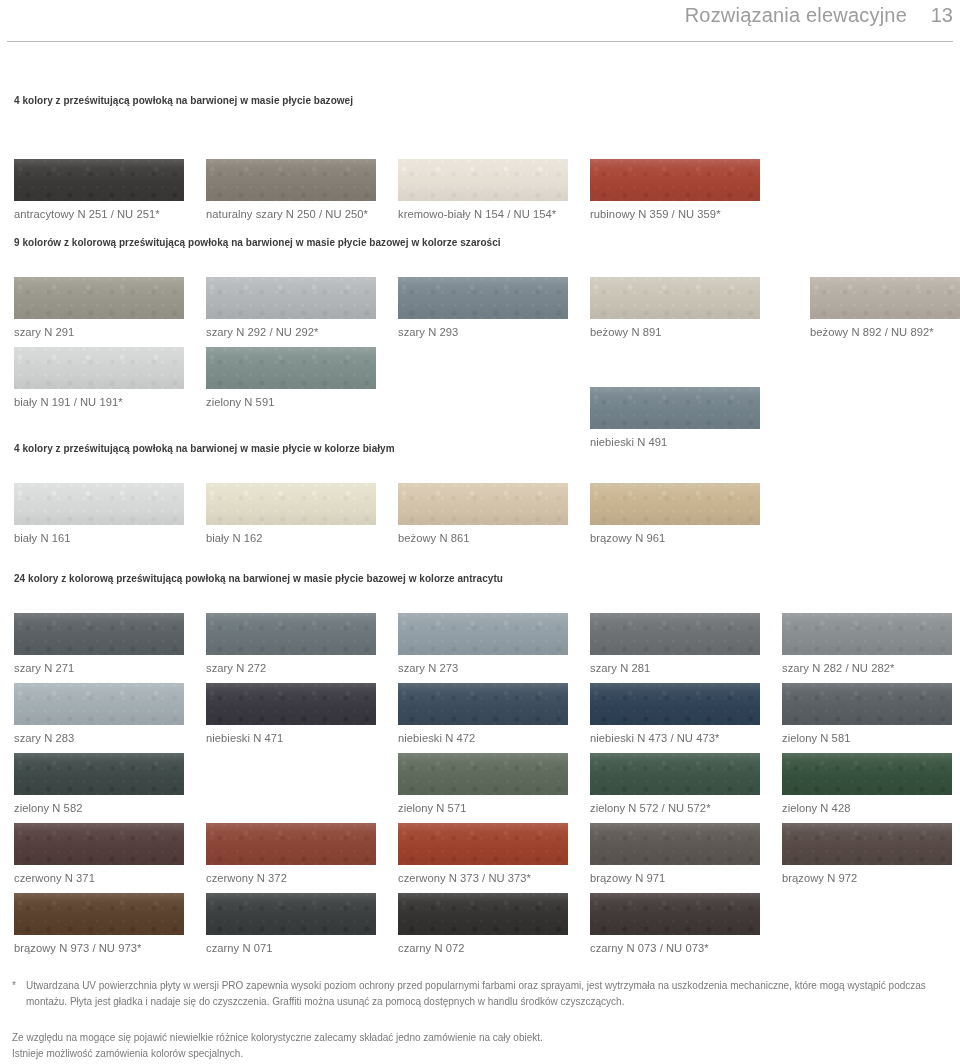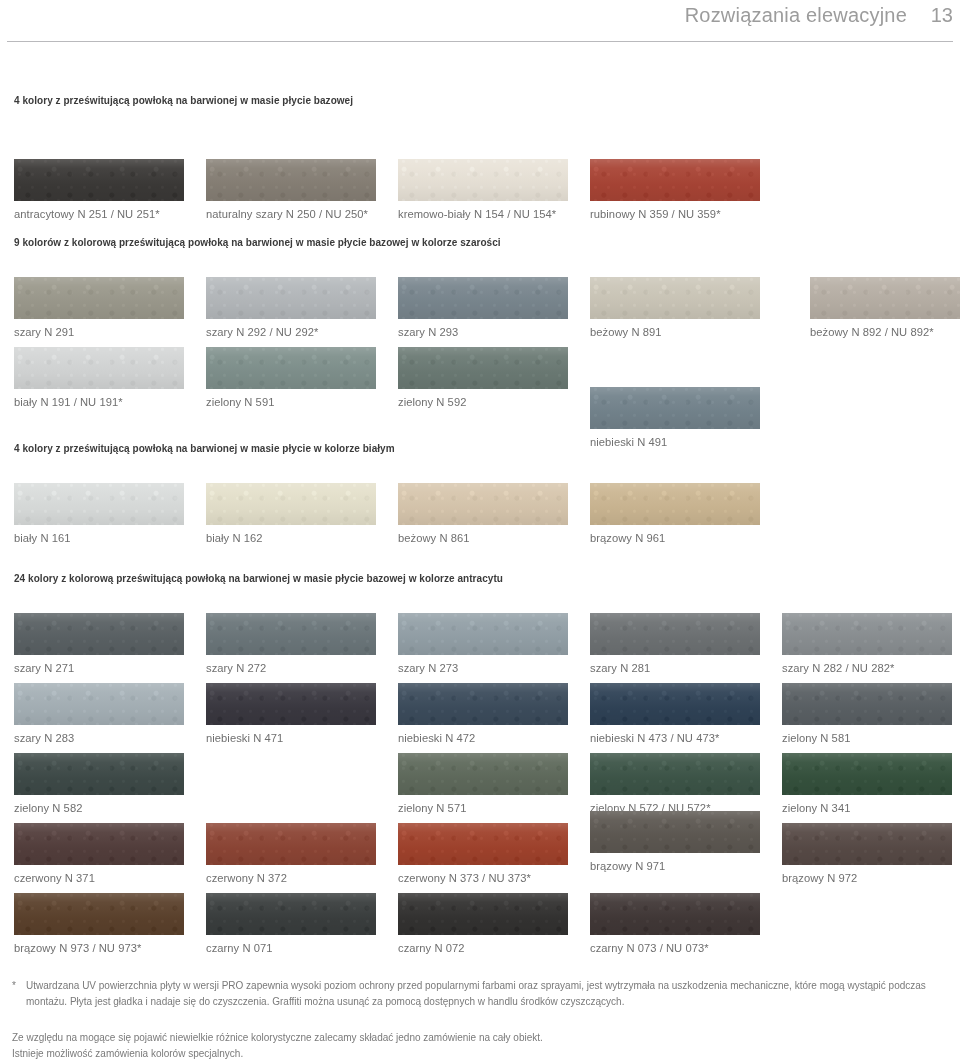--- a/index.html
+++ b/index.html
@@ -214,27 +214,20 @@
             </div>
             <div class="swatch-label">biały N 191 / NU 191*</div>
           </div>
           <div class="swatch-cell" style="left: 206px; top: 70px;">
             <div class="swatch" style="background: rgb(127, 144, 140);">
               <div class="tex" style="background-image: radial-gradient(circle at 18% 30%, rgba(161, 178, 174, 0.55) 0px, rgba(161, 178, 174, 0.55) 2px, transparent 3px), radial-gradient(circle at 66% 72%, rgba(97, 114, 110, 0.5) 0px, rgba(97, 114, 110, 0.5) 2px, transparent 3px), radial-gradient(circle at 42% 18%, rgba(161, 178, 174, 0.4) 0px, rgba(161, 178, 174, 0.4) 1px, transparent 2px);"></div>
               <div class="sheen"></div>
             </div>
             <div class="swatch-label">zielony N 591</div>
           </div>
-          <div class="swatch-cell" style="left: 398px; top: 70px;">
-            <div class="swatch" style="background: rgb(107, 122, 116);">
-              <div class="tex" style="background-image: radial-gradient(circle at 18% 30%, rgba(141, 156, 150, 0.55) 0px, rgba(141, 156, 150, 0.55) 2px, transparent 3px), radial-gradient(circle at 66% 72%, rgba(77, 92, 86, 0.5) 0px, rgba(77, 92, 86, 0.5) 2px, transparent 3px), radial-gradient(circle at 42% 18%, rgba(141, 156, 150, 0.4) 0px, rgba(141, 156, 150, 0.4) 1px, transparent 2px);"></div>
-              <div class="sheen"></div>
-            </div>
-            <div class="swatch-label">zielony N 592</div>
-          </div>
           <div class="swatch-cell" style="left: 590px; top: 70px; margin-top: 40px;">
             <div class="swatch" style="background: rgb(115, 131, 140);">
               <div class="tex" style="background-image: radial-gradient(circle at 18% 30%, rgba(149, 165, 174, 0.55) 0px, rgba(149, 165, 174, 0.55) 2px, transparent 3px), radial-gradient(circle at 66% 72%, rgba(85, 101, 110, 0.5) 0px, rgba(85, 101, 110, 0.5) 2px, transparent 3px), radial-gradient(circle at 42% 18%, rgba(149, 165, 174, 0.4) 0px, rgba(149, 165, 174, 0.4) 1px, transparent 2px);"></div>
               <div class="sheen"></div>
             </div>
             <div class="swatch-label">niebieski N 491</div>
           </div>
         </div>
       </div>
       <div class="section" style="top: 443px; height: 105px;">
@@ -362,21 +355,21 @@
               <div class="tex" style="background-image: radial-gradient(circle at 18% 30%, rgba(95, 119, 106, 0.55) 0px, rgba(95, 119, 106, 0.55) 2px, transparent 3px), radial-gradient(circle at 66% 72%, rgba(31, 55, 42, 0.5) 0px, rgba(31, 55, 42, 0.5) 2px, transparent 3px), radial-gradient(circle at 42% 18%, rgba(95, 119, 106, 0.4) 0px, rgba(95, 119, 106, 0.4) 1px, transparent 2px);"></div>
               <div class="sheen"></div>
             </div>
             <div class="swatch-label">zielony N 572 / NU 572*</div>
           </div>
           <div class="swatch-cell" style="left: 782px; top: 140px;">
             <div class="swatch" style="background: rgb(53, 81, 61);">
               <div class="tex" style="background-image: radial-gradient(circle at 18% 30%, rgba(87, 115, 95, 0.55) 0px, rgba(87, 115, 95, 0.55) 2px, transparent 3px), radial-gradient(circle at 66% 72%, rgba(23, 51, 31, 0.5) 0px, rgba(23, 51, 31, 0.5) 2px, transparent 3px), radial-gradient(circle at 42% 18%, rgba(87, 115, 95, 0.4) 0px, rgba(87, 115, 95, 0.4) 1px, transparent 2px);"></div>
               <div class="sheen"></div>
             </div>
-            <div class="swatch-label">zielony N 341</div>
+            <div class="swatch-label">zielony N 428</div>
           </div>
           <div class="swatch-cell" style="left: 14px; top: 210px;">
             <div class="swatch" style="background: rgb(83, 62, 60);">
               <div class="tex" style="background-image: radial-gradient(circle at 18% 30%, rgba(117, 96, 94, 0.55) 0px, rgba(117, 96, 94, 0.55) 2px, transparent 3px), radial-gradient(circle at 66% 72%, rgba(53, 32, 30, 0.5) 0px, rgba(53, 32, 30, 0.5) 2px, transparent 3px), radial-gradient(circle at 42% 18%, rgba(117, 96, 94, 0.4) 0px, rgba(117, 96, 94, 0.4) 1px, transparent 2px);"></div>
               <div class="sheen"></div>
             </div>
             <div class="swatch-label">czerwony N 371</div>
           </div>
           <div class="swatch-cell" style="left: 206px; top: 210px;">
             <div class="swatch" style="background: rgb(140, 69, 53);">
@@ -385,21 +378,21 @@
             </div>
             <div class="swatch-label">czerwony N 372</div>
           </div>
           <div class="swatch-cell" style="left: 398px; top: 210px;">
             <div class="swatch" style="background: rgb(160, 66, 44);">
               <div class="tex" style="background-image: radial-gradient(circle at 18% 30%, rgba(194, 100, 78, 0.55) 0px, rgba(194, 100, 78, 0.55) 2px, transparent 3px), radial-gradient(circle at 66% 72%, rgba(130, 36, 14, 0.5) 0px, rgba(130, 36, 14, 0.5) 2px, transparent 3px), radial-gradient(circle at 42% 18%, rgba(194, 100, 78, 0.4) 0px, rgba(194, 100, 78, 0.4) 1px, transparent 2px);"></div>
               <div class="sheen"></div>
             </div>
             <div class="swatch-label">czerwony N 373 / NU 373*</div>
           </div>
-          <div class="swatch-cell" style="left: 590px; top: 198px;">
+          <div class="swatch-cell" style="left: 590px; top: 210px;">
             <div class="swatch" style="background: rgb(93, 88, 82);">
               <div class="tex" style="background-image: radial-gradient(circle at 18% 30%, rgba(127, 122, 116, 0.55) 0px, rgba(127, 122, 116, 0.55) 2px, transparent 3px), radial-gradient(circle at 66% 72%, rgba(63, 58, 52, 0.5) 0px, rgba(63, 58, 52, 0.5) 2px, transparent 3px), radial-gradient(circle at 42% 18%, rgba(127, 122, 116, 0.4) 0px, rgba(127, 122, 116, 0.4) 1px, transparent 2px);"></div>
               <div class="sheen"></div>
             </div>
             <div class="swatch-label">brązowy N 971</div>
           </div>
           <div class="swatch-cell" style="left: 782px; top: 210px;">
             <div class="swatch" style="background: rgb(87, 74, 70);">
               <div class="tex" style="background-image: radial-gradient(circle at 18% 30%, rgba(121, 108, 104, 0.55) 0px, rgba(121, 108, 104, 0.55) 2px, transparent 3px), radial-gradient(circle at 66% 72%, rgba(57, 44, 40, 0.5) 0px, rgba(57, 44, 40, 0.5) 2px, transparent 3px), radial-gradient(circle at 42% 18%, rgba(121, 108, 104, 0.4) 0px, rgba(121, 108, 104, 0.4) 1px, transparent 2px);"></div>
               <div class="sheen"></div>

